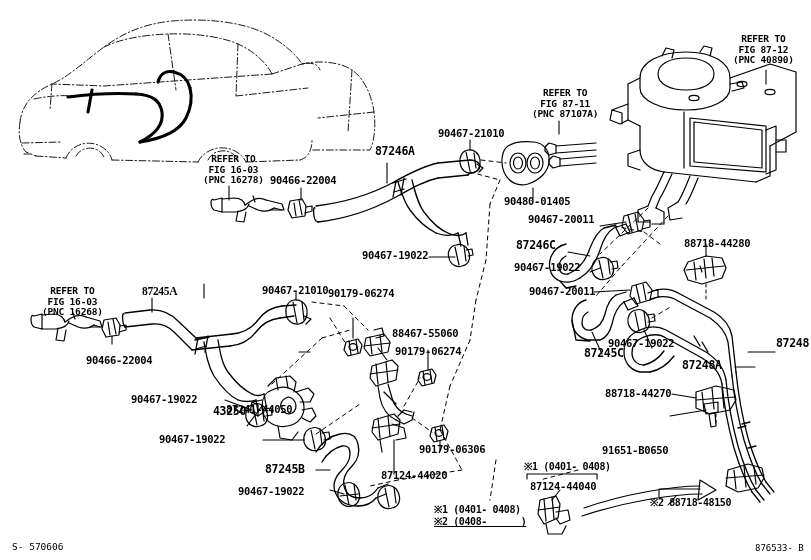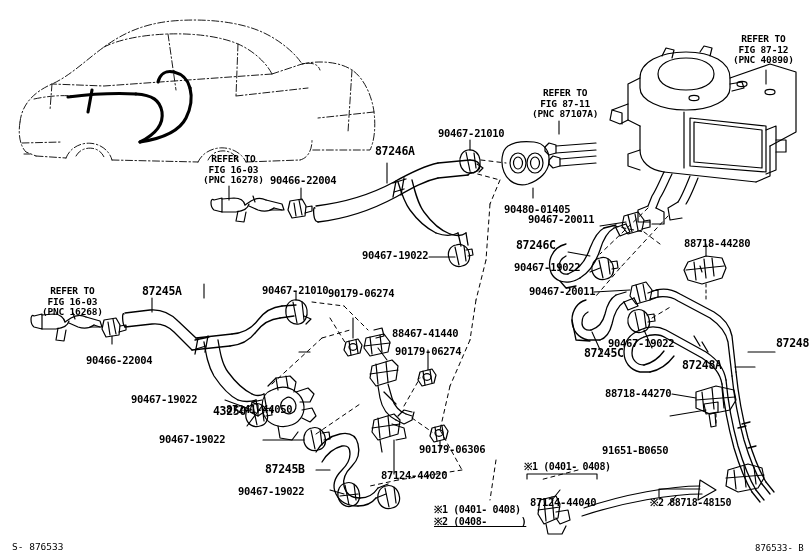--- a/index.html
+++ b/index.html
@@ -518,51 +518,51 @@
   <div class="lbl ref" style="left:42px;top:286px;"><span>REFER TO</span><br><span>FIG 16-03</span><br><span>(PNC 16268)</span></div>
 
   <div class="lbl ref" style="left:532px;top:88px;"><span>REFER TO</span><br><span>FIG 87-11</span><br><span>(PNC 87107A)</span></div>
 
   <div class="lbl ref" style="left:733px;top:34px;"><span>REFER TO</span><br><span>FIG 87-12</span><br><span>(PNC 40890)</span></div>
 
   <div class="lbl" style="left:270px;top:175px;">90466-22004</div>
   <div class="lbl big" style="left:340px;top:146px;margin-left:35px;">87246A</div>
   <div class="lbl" style="left:438px;top:128px;">90467-21010</div>
   <div class="lbl" style="left:362px;top:250px;">90467-19022</div>
-  <div class="lbl" style="left:504px;top:204px;">90480-01405</div>
+  <div class="lbl" style="left:504px;top:196px;">90480-01405</div>
   <div class="lbl" style="left:528px;top:214px;">90467-20011</div>
   <div class="lbl big" style="left:508px;top:240px;margin-left:8px;">87246C</div>
   <div class="lbl" style="left:514px;top:262px;">90467-19022</div>
   <div class="lbl" style="left:529px;top:286px;">90467-20011</div>
   <div class="lbl" style="left:608px;top:338px;">90467-19022</div>
   <div class="lbl big" style="left:584px;top:348px;">87245C</div>
   <div class="lbl" style="left:684px;top:238px;">88718-44280</div>
   <div class="lbl big" style="left:776px;top:338px;">87248</div>
   <div class="lbl big" style="left:682px;top:360px;">87248A</div>
   <div class="lbl" style="left:605px;top:388px;">88718-44270</div>
   <div class="lbl" style="left:602px;top:410px;margin-top:35px;">91651-B0650</div>
 
-  <div class="lbl big" style="left:142px;top:286px;">87245A</div>
+  <div class="lbl big" style="left:142px;top:286px;font-family:Liberation Serif, serif;">87245A</div>
   <div class="lbl" style="left:86px;top:355px;">90466-22004</div>
   <div class="lbl" style="left:262px;top:285px;">90467-21010</div>
   <div class="lbl" style="left:328px;top:288px;">90179-06274</div>
   <div class="lbl" style="left:131px;top:394px;">90467-19022</div>
   <div class="lbl big" style="left:213px;top:406px;">43250</div>
   <div class="lbl" style="left:159px;top:434px;">90467-19022</div>
   <div class="lbl big" style="left:265px;top:464px;">87245B</div>
   <div class="lbl" style="left:238px;top:486px;">90467-19022</div>
 
-  <div class="lbl" style="left:392px;top:328px;">88467-41440</div>
+  <div class="lbl" style="left:392px;top:328px;">88467-55060</div>
   <div class="lbl" style="left:395px;top:346px;">90179-06274</div>
   <div class="lbl" style="left:226px;top:404px;">87241-44050</div>
   <div class="lbl" style="left:419px;top:444px;">90179-06306</div>
   <div class="lbl" style="left:381px;top:470px;">87124-44020</div>
 
   <div class="lbl note" style="left:434px;top:504px;">※1 (0401- 0408)</div>
   <div class="lbl note" style="left:434px;top:516px;text-decoration:underline;">※2 (0408-      )</div>
   <div class="lbl note" style="left:524px;top:461px;">※1 (0401- 0408)</div>
-  <div class="lbl" style="left:530px;top:481px;margin-top:16px;">87124-44040</div>
+  <div class="lbl" style="left:530px;top:481px;">87124-44040</div>
   <div class="lbl note" style="left:650px;top:497px;">※2 88718-48150</div>
 
-  <div class="lbl corner" style="left:12px;top:541px;">S- 876533</div>
+  <div class="lbl corner" style="left:12px;top:541px;">S- 570606</div>
   <div class="lbl cornerb" style="left:755px;top:543px;">876533- B</div>
 
 </div>
 
 </body></html>

